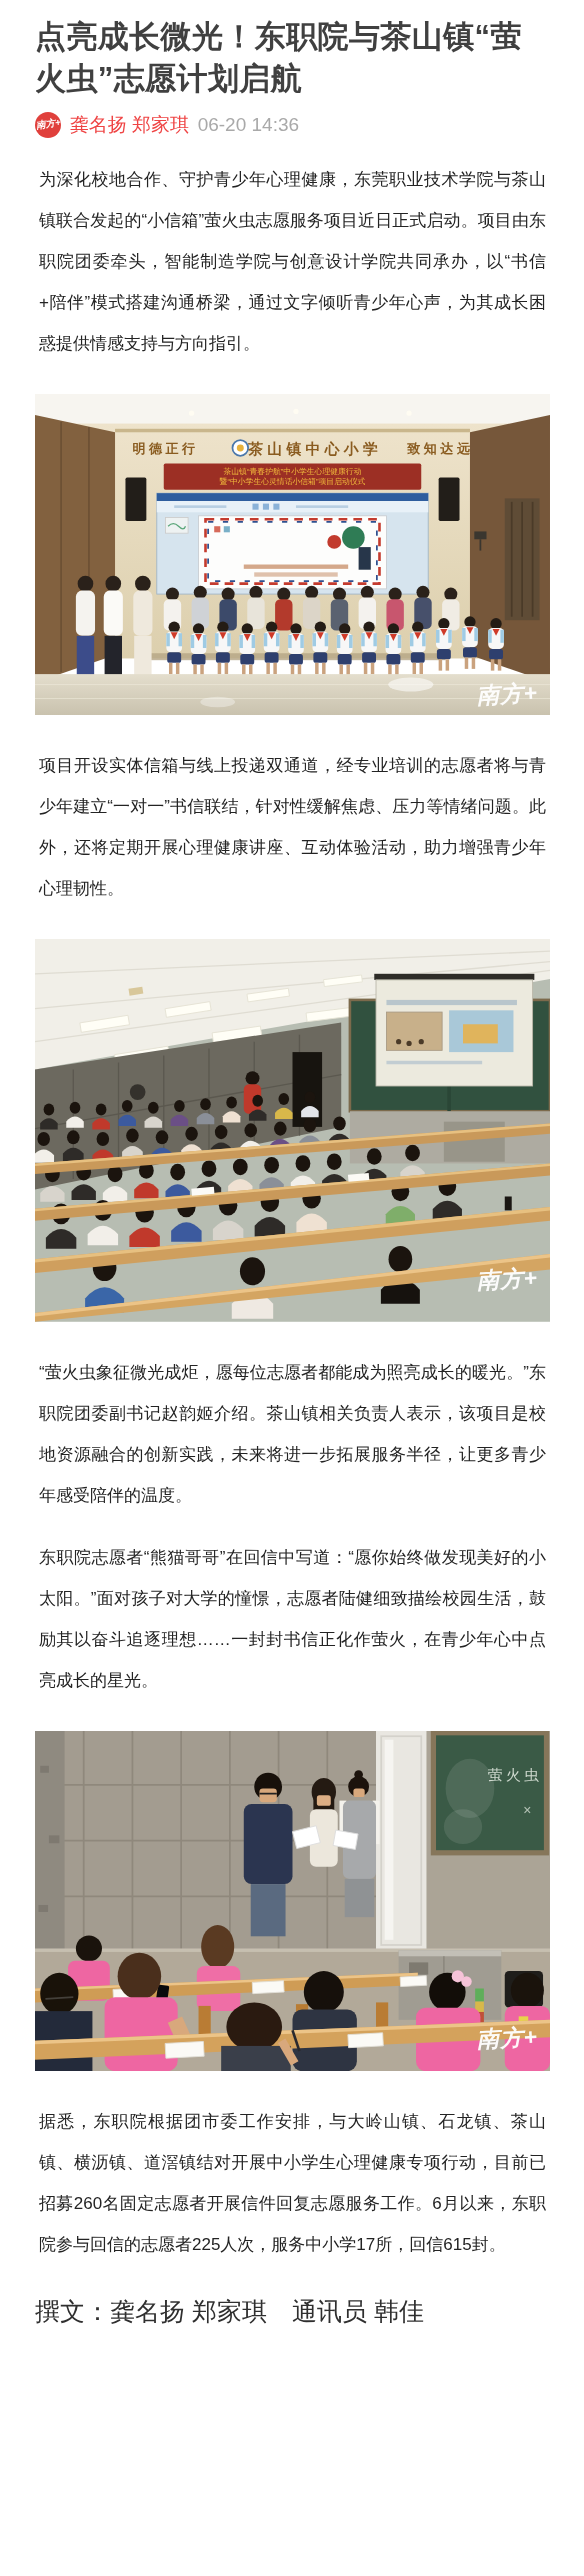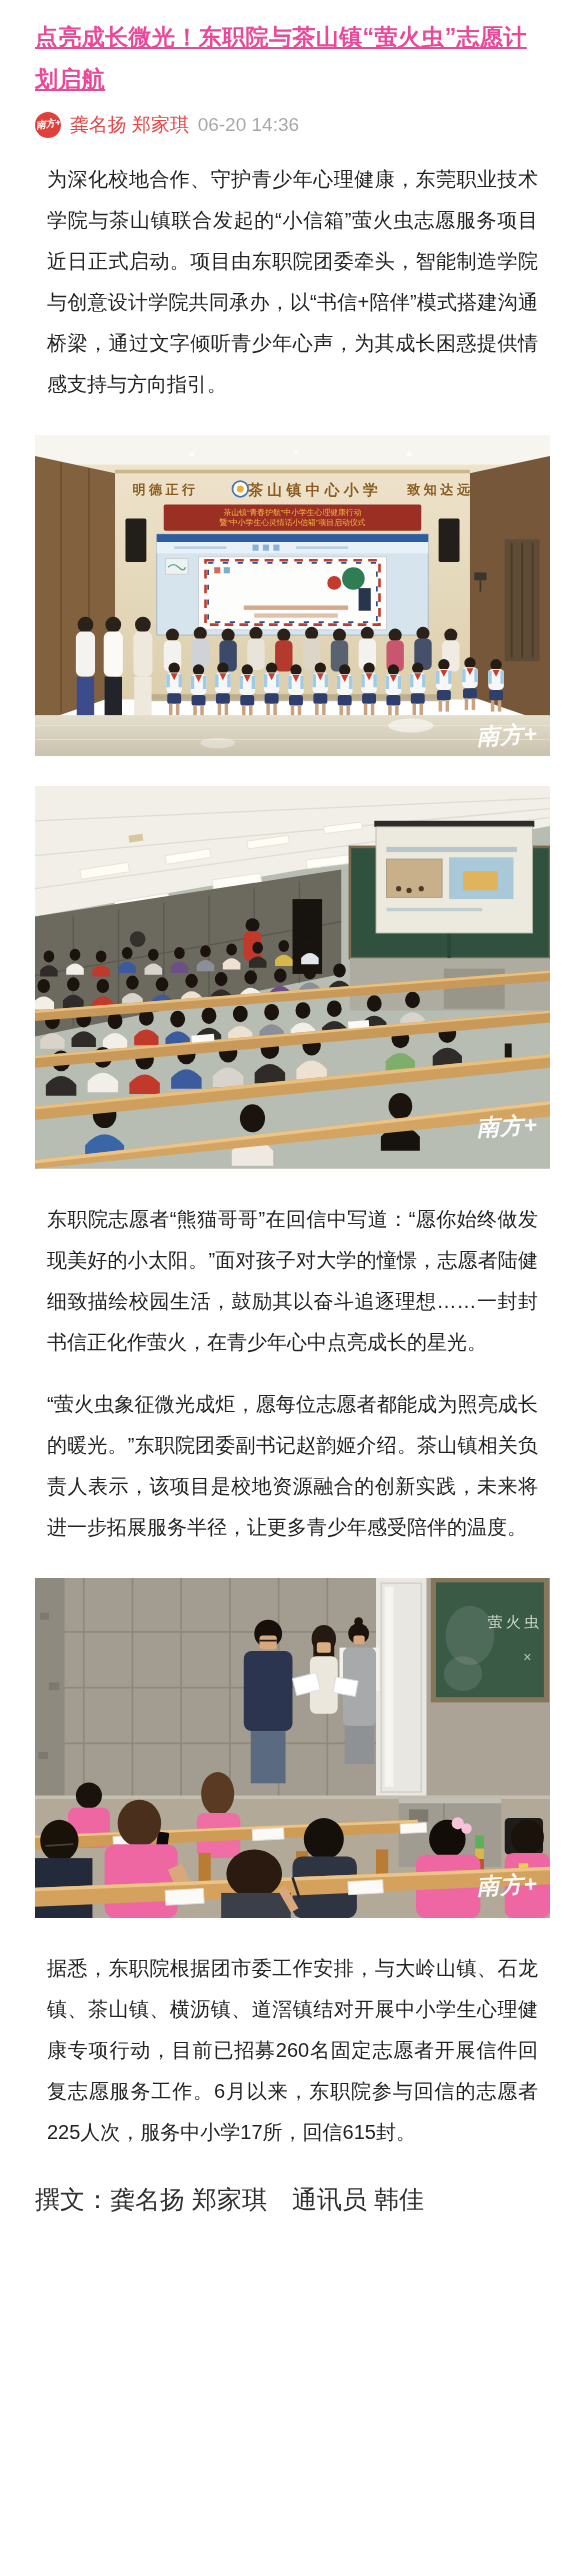--- a/index.html
+++ b/index.html
@@ -1,34 +1,34 @@
 <!DOCTYPE html>
 <html style="font-size:14px"><head>
 <meta charset="utf-8">
 <style>
   html,body{margin:0;padding:0;background:#ffffff;}
   body{width:585px;font-family:"Liberation Sans","DejaVu Sans",sans-serif;color:#232323;}
   .page{width:585px;box-sizing:border-box;padding:15.7px 35px 8.7px 35px;}
   h1.title{
-    font-size:23px;line-height:42px;font-weight:bold;color:#ec4899;
-    margin:0 0 12.2px 0;letter-spacing:0.4px;text-decoration:underline;
+    font-size:31px;line-height:42px;font-weight:bold;color:#404040;
+    margin:0 0 12.2px 0;letter-spacing:0.4px;
   }
   .byline{display:flex;align-items:center;gap:8.7px;margin:0 0 5.2px 0;}
   .np-logo{
     width:26px;height:26px;border-radius:50%;background:#e0403c;flex:0 0 auto;
     display:flex;align-items:center;justify-content:center;
   }
   .np-logo span{
     color:#ffffff;font-size:9.6px;font-weight:bold;font-style:italic;
     transform:rotate(-8deg);white-space:nowrap;
   }
   .byline .authors{font-size:19px;color:#ef4444;}
   .byline .date{font-size:19px;color:#a9a9a9;text-align:center;}
   p.para{
-    font-size:20px;line-height:41px;margin:21px 12px;text-align:justify;color:#232323;
+    font-size:17px;line-height:41px;margin:21px 4px;text-align:justify;color:#232323;
   }
   p.credit{font-size:25px;line-height:41px;margin:26px 0 12.2px 0;color:#2f2f2f;}
   figure.photo{margin:30px 0;padding:0;width:570px;}
   figure.photo svg{display:block;width:515px;}
   .wm{
     font-style:italic;font-weight:bold;fill:#ffffff;opacity:0.95;
     font-size:26px;letter-spacing:1px;
   }
 </style>
 </head>
@@ -189,20 +189,21 @@
         <line x1="0" y1="334" x2="592" y2="334" stroke="#efeadb" stroke-width="1" opacity="0.7"></line>
         <line x1="0" y1="350" x2="592" y2="350" stroke="#efeadb" stroke-width="1" opacity="0.7"></line>
         <ellipse cx="432" cy="334" rx="26" ry="8" fill="#ffffff" opacity="0.55"></ellipse>
         <ellipse cx="210" cy="354" rx="20" ry="6" fill="#ffffff" opacity="0.35"></ellipse>
       </g>
 
       <text x="578" y="354" text-anchor="end" class="wm" transform="rotate(-3 540 350)">南方+</text>
     </svg>
   </figure>
 
+  <p class="para">项目开设实体信箱与线上投递双通道，经专业培训的志愿者将与青少年建立“一对一”书信联结，针对性缓解焦虑、压力等情绪问题。此外，还将定期开展心理健康讲座、互动体验活动，助力增强青少年心理韧性。</p>
 
   <figure class="photo">
     <svg viewBox="0 0 592 440">
       <defs>
         <g id="p2p">
           <ellipse cx="0" cy="0" rx="8.5" ry="9.5" fill="#1b140e"></ellipse>
           <path d="M-14 22 Q0 6 14 22 L14 32 L-14 32 Z" fill="currentColor"></path>
         </g>
       </defs>
 
@@ -428,22 +429,22 @@
       <polygon points="0,368 592,308 592,324 0,384" fill="#cf9f5e"></polygon>
       <polygon points="0,368 592,308 592,312 0,372" fill="#e7c080"></polygon>
       <rect x="540" y="296" width="8" height="16" fill="#1a1713"></rect>
       <polygon points="0,430 592,362 592,380 0,440" fill="#d4a562"></polygon>
       <polygon points="0,430 592,362 592,366 0,434" fill="#ecc488"></polygon>
 
       <text x="578" y="400" text-anchor="end" class="wm" transform="rotate(-3 540 396)">南方+</text>
     </svg>
   </figure>
 
+  <p class="para">“萤火虫象征微光成炬，愿每位志愿者都能成为照亮成长的暖光。”东职院团委副书记赵韵姬介绍。茶山镇相关负责人表示，该项目是校地资源融合的创新实践，未来将进一步拓展服务半径，让更多青少年感受陪伴的温度。</p>
   <p class="para">东职院志愿者“熊猫哥哥”在回信中写道：“愿你始终做发现美好的小太阳。”面对孩子对大学的憧憬，志愿者陆健细致描绘校园生活，鼓励其以奋斗追逐理想……一封封书信正化作萤火，在青少年心中点亮成长的星光。</p>
-  <p class="para">“萤火虫象征微光成炬，愿每位志愿者都能成为照亮成长的暖光。”东职院团委副书记赵韵姬介绍。茶山镇相关负责人表示，该项目是校地资源融合的创新实践，未来将进一步拓展服务半径，让更多青少年感受陪伴的温度。</p>
 
   <figure class="photo">
     <svg viewBox="0 0 592 391">
       <g>
         <rect x="0" y="0" width="592" height="391" fill="#aba496"></rect>
         <rect x="0" y="0" width="392" height="252" fill="#a39c90"></rect>
         <g stroke="#8f887c" stroke-width="2">
           <line x1="56" y1="0" x2="56" y2="252"></line>
             <line x1="112" y1="0" x2="112" y2="252"></line>
           <line x1="168" y1="0" x2="168" y2="252"></line>

